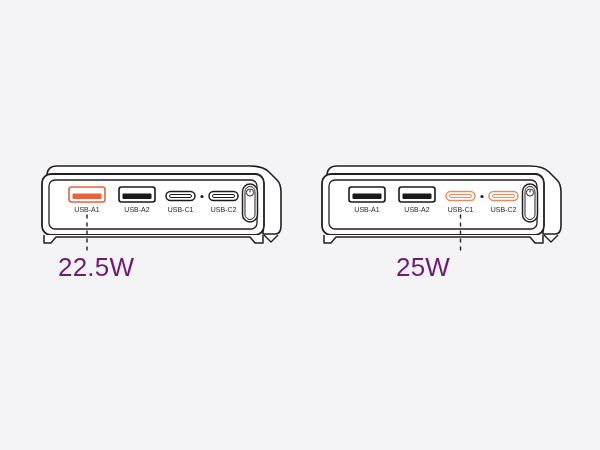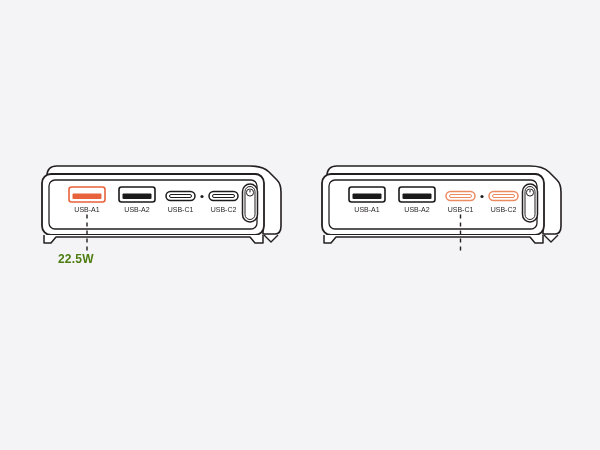--- a/index.html
+++ b/index.html
@@ -36,23 +36,23 @@
     width: 250px;
     height: 95px;
     overflow: visible;
   }
   .watt-label {
     position: absolute;
     top: 92px;
     left: 0;
     width: 250px;
     text-align: center;
-    font-size: 12px;
-    font-weight: bold;
-    color: #4d7c0f;
+    font-size: 26px;
+    font-weight: normal;
+    color: #701a75;
     letter-spacing: 0.2px;
   }
   #device-left  .watt-label { text-align: left; padding-left: 23px; width: 227px;}
   #device-right .watt-label { text-align: left; padding-left: 81px; width: 169px;}
 </style>
 </head>
 <body style="background: rgb(244, 244, 246);">
 
 <div class="stage">
 
@@ -156,15 +156,16 @@
         <g>
           <circle cx="215" cy="32.5" r="3.6" fill="none" stroke="#231f20" stroke-width="1"></circle>
           <rect x="214.5" y="28.2" width="1" height="4.2" fill="#f9f9fa" stroke="none"></rect>
           <line x1="215" y1="29.2" x2="215" y2="32.4" stroke="#231f20" stroke-width="1"></line>
         </g>
       </g>
 
       <line x1="145.5" y1="54.5" x2="145.5" y2="92" stroke="#231f20" stroke-width="1.4" stroke-dasharray="4 4"></line>
     </svg>
 
+    <div class="watt-label">25W</div>
   </div>
 
 </div>
 
 </body></html>

